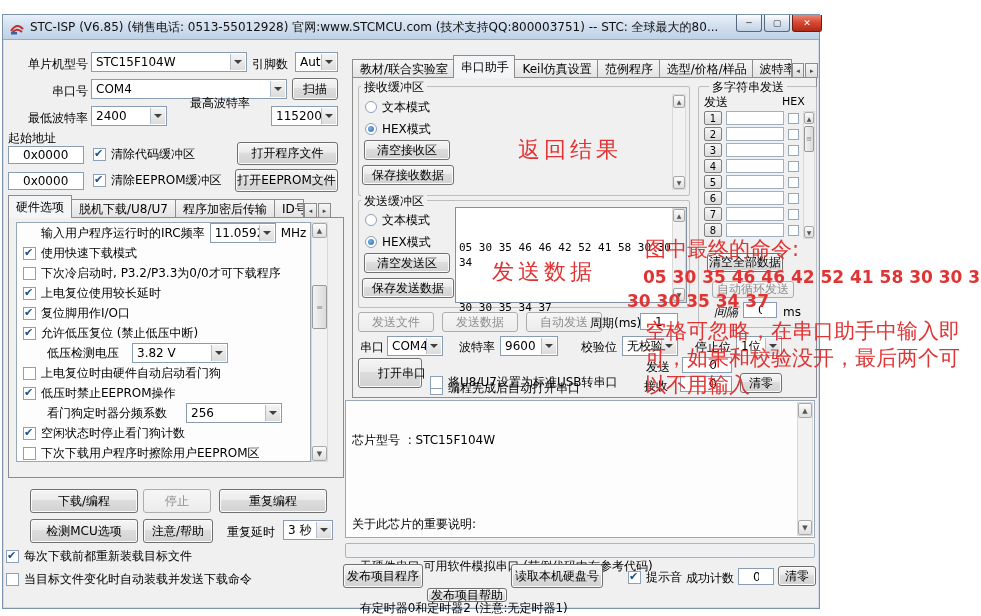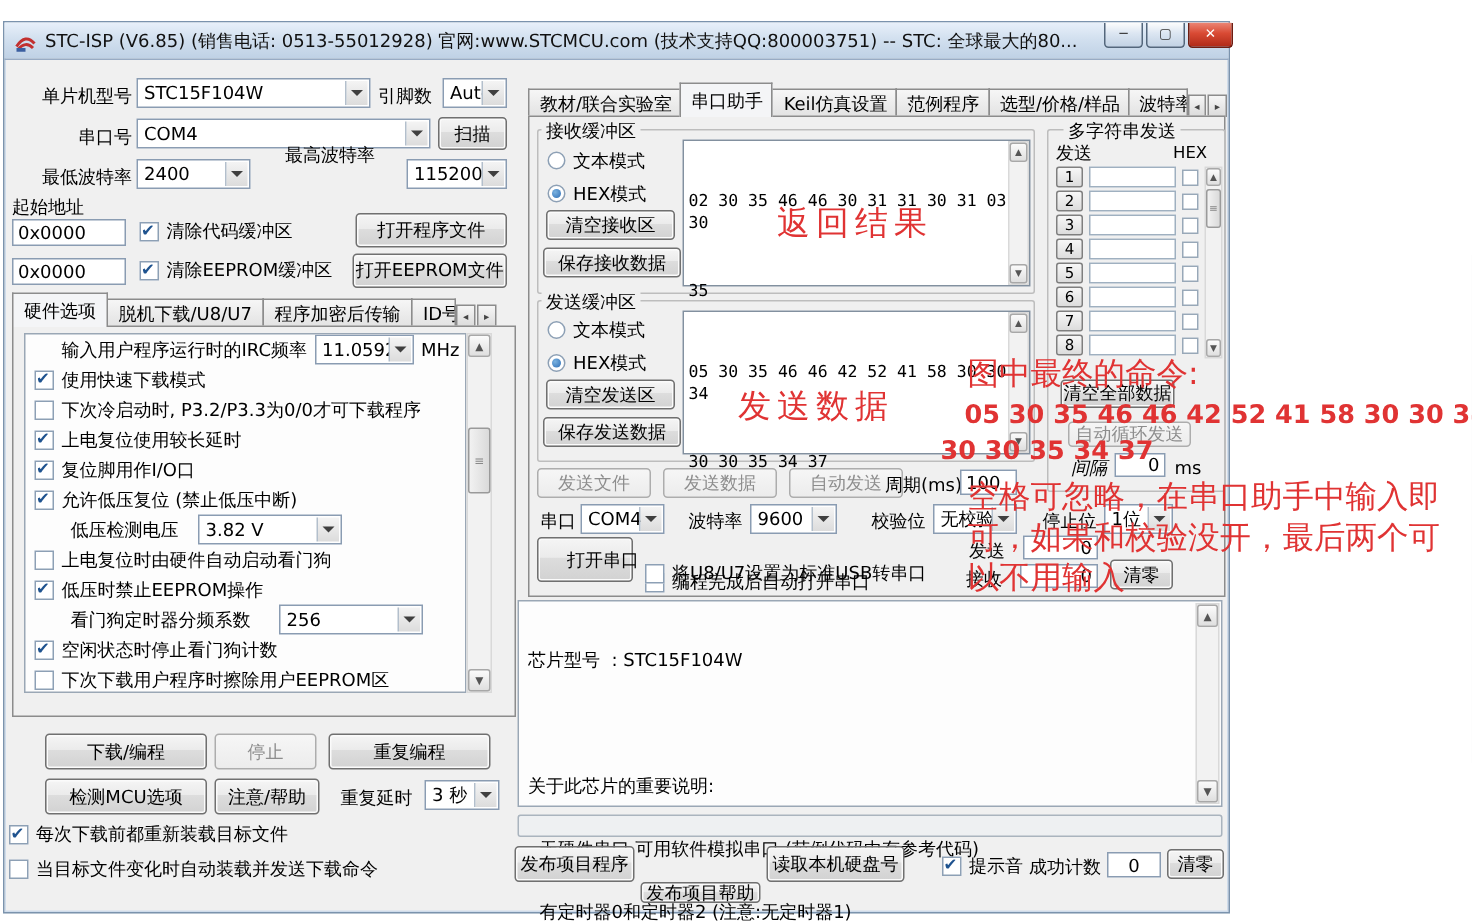--- a/index.html
+++ b/index.html
@@ -15,21 +15,21 @@
   .capbtn{width:26px;height:17px;border:1px solid #54677c;border-top:none;border-radius:0 0 3px 3px;background:linear-gradient(#fdfdfd,#dce6f2 45%,#c2d2e4);display:flex;align-items:center;justify-content:center;font-size:9px;color:#333;}
   .capbtn.close{width:30px;background:linear-gradient(#ec8776,#d94a34 45%,#b02a18);color:#fff;border-color:#6e1d12;}
   
   .btn{border:1px solid #707070;border-radius:3px;background:linear-gradient(#f5f5f5,#ebebeb 45%,#dddddd 46%,#d2d2d2);box-shadow:inset 0 0 0 1px #fbfbfb;display:flex;align-items:center;justify-content:center;font-size:12px;white-space:nowrap;cursor:default;}
   .btn.dis{color:#8d8d8d;border-color:#adadad;background:linear-gradient(#f6f6f6,#ececec);box-shadow:none;}
   
   .sel{background:#fff;border:1px solid #8a9cb2;height:20px;display:flex;align-items:center;font-size:12px;padding-left:4px;white-space:nowrap;overflow:hidden;}
   .sel .arr{position:absolute;right:1px;top:1px;bottom:1px;width:15px;background:linear-gradient(#f4f4f4,#dcdcdc);border-left:1px solid #b3bfcc;display:flex;align-items:center;justify-content:center;}
   .sel .arr::after{content:"";border:4px solid transparent;border-top:4px solid #3f3f3f;margin-top:4px;}
   
-  .txt{background:#fff;border:1px solid #8a9cb2;font-size:12px;padding:0 3px;font-family:inherit;}
+  .txt{background:#fff;border:1px solid #8a9cb2;font-size:12px;padding:0 14px;font-family:inherit;}
   
   .chkbox{width:13px;height:13px;background:#fff;border:1px solid #8da0b5;display:inline-block;position:relative;flex:none;}
   .chkbox.on::after{content:"\2714";color:#1f538f;font-size:11px;position:absolute;left:0;top:-2px;}
   .radiob{width:12px;height:12px;border-radius:50%;background:#fff;border:1px solid #8da0b5;display:inline-block;position:relative;flex:none;}
   .radiob.on::after{content:"";position:absolute;left:2px;top:2px;width:6px;height:6px;border-radius:50%;background:radial-gradient(circle at 35% 35%,#7ab2e0,#2d6db5);}
   .row{display:flex;align-items:center;gap:5px;}
   
   .grp{border:1px solid #bdbdbd;border-radius:2px;}
   .legend{position:absolute;top:-8px;left:8px;background:#f0f0f0;padding:0 3px;font-size:12px;white-space:nowrap;}
   
@@ -245,24 +245,20 @@
     <div class="row" style="position:absolute;left:6px;top:13px;">
         <span class="radiob"></span>
         <span class="lbl">文本模式</span>
       </div>
     <div class="row" style="position:absolute;left:6px;top:35px;">
         <span class="radiob on"></span>
         <span class="lbl">HEX模式</span>
       </div>
     <div class="btn" style="position:absolute;left:5px;top:53px;width:86px;height:20px;">清空接收区</div>
     <div class="btn" style="position:absolute;left:3px;top:78px;width:92px;height:20px;">保存接收数据</div>
-    <div class="hexarea" style="position:absolute;left:96px;top:6px;width:232px;height:98px;">
-      <div>02 30 35 46 46 30 31 31 30 31 03 30</div>
-      <div>35</div>
-    </div>
     <div class="vs" style="position:absolute;left:313px;top:7px;width:14px;height:96px;">
       <div class="sa" style="height:13px;font-size:6px;">▲</div>
       <div class="sa" style="bottom:0;height:13px;font-size:6px;">▼</div>
     </div>
   </div>
 
   <div class="abs grp" style="left:358px;top:200px;width:332px;height:108px;z-index:3;">
     <span class="legend" style="left:2px;">发送缓冲区</span>
     <div class="row" style="position:absolute;left:6px;top:12px;">
         <span class="radiob"></span>

